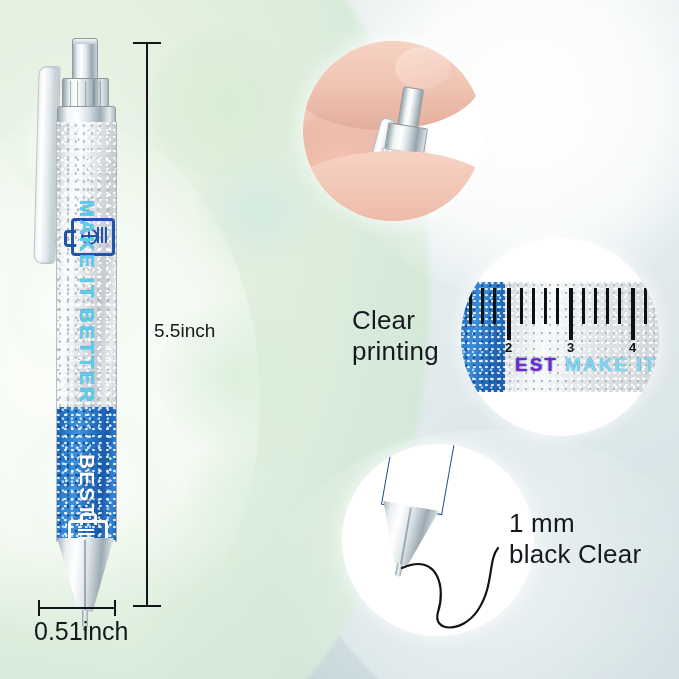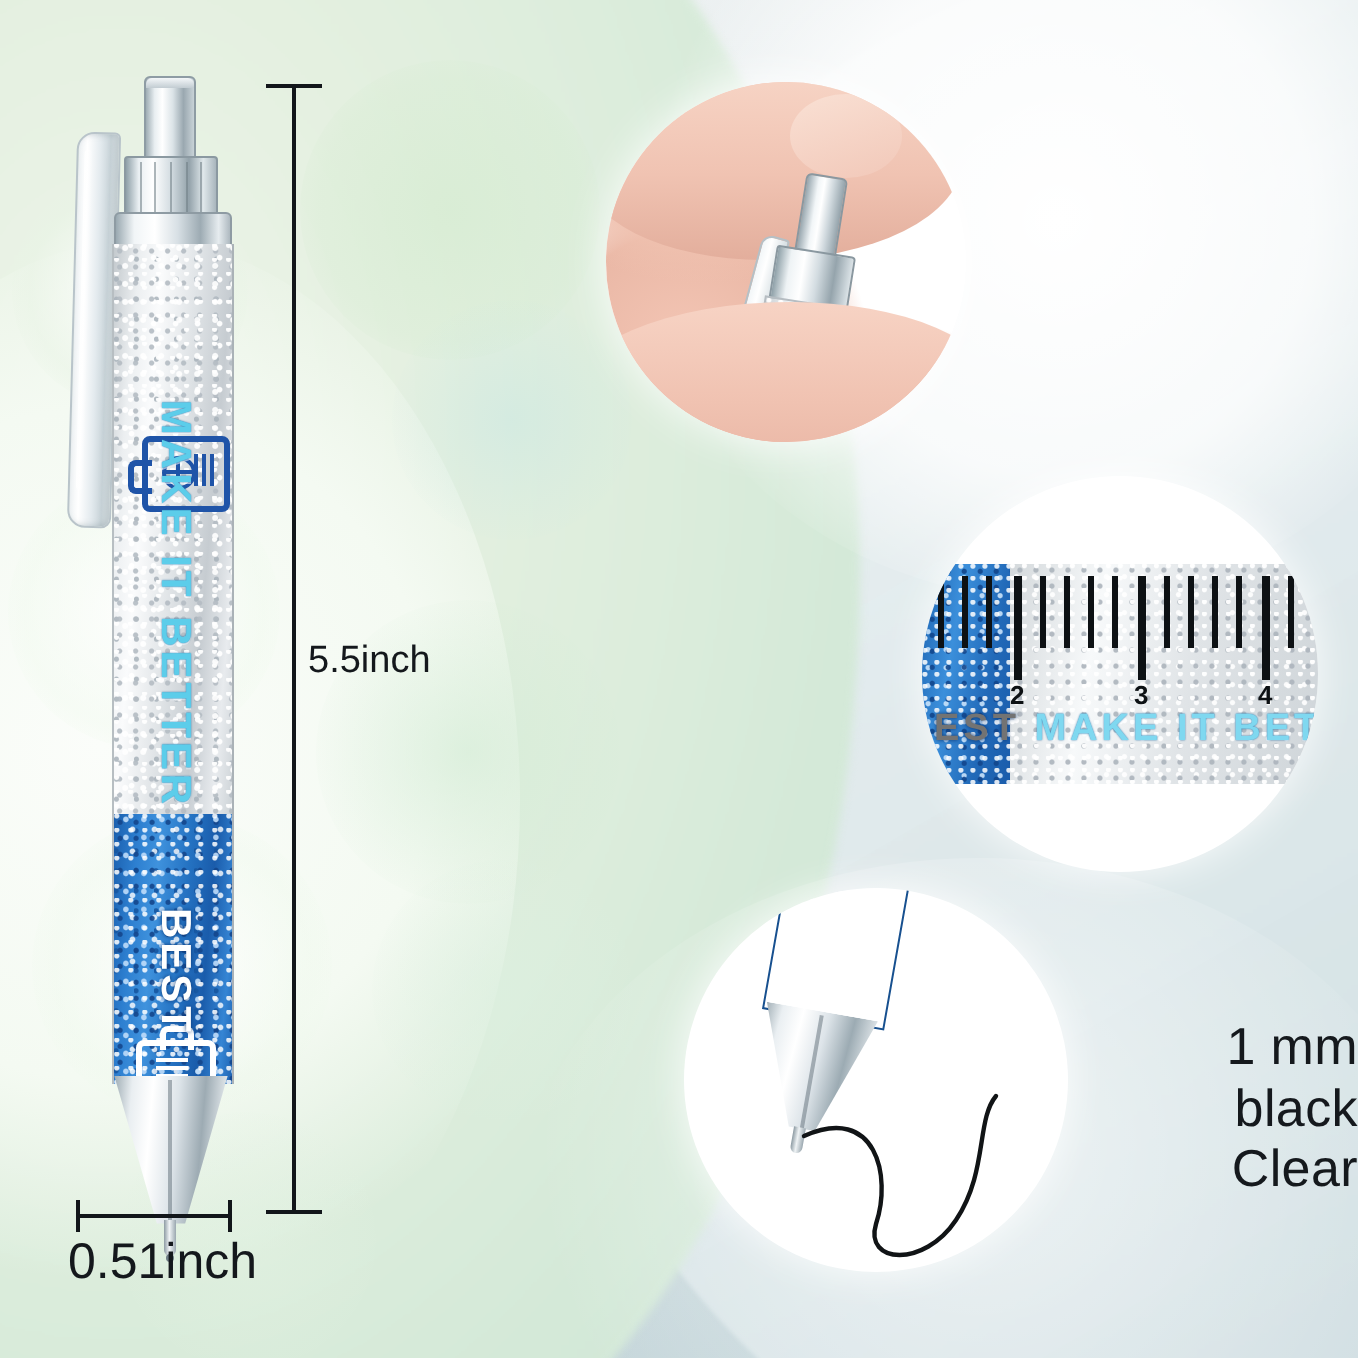--- a/index.html
+++ b/index.html
@@ -181,21 +181,21 @@
       radial-gradient(circle at 62% 38%,rgba(172,180,188,.9) 0 1px,transparent 1.6px),
       radial-gradient(circle at 36% 70%,rgba(255,255,255,.9) 0 1px,transparent 1.6px),
       linear-gradient(100deg,#d3d8db,#f7f9fa 28%,#e0e4e7 58%,#cfd5d9);
     background-size:6px 6px,8px 8px,9px 9px,100% 100%;}
   .tick{position:absolute;top:6px;width:3px;background:#0d1114;}
   .tick.major{height:52px;width:4px;}
   .tick.minor{height:36px;}
   .rnum{position:absolute;top:58px;font-size:13px;font-weight:700;color:#0d1114;}
   .rp-text{position:absolute;left:6px;top:72px;right:4px;font-size:19px;font-weight:700;
     letter-spacing:2px;white-space:nowrap;}
-  .rp-est{color:#737373;text-shadow:0 0 2px rgba(10,50,110,.95);}
+  .rp-est{color:#6d28d9;text-shadow:0 0 2px rgba(10,50,110,.95);margin-left:48px;}
   .rp-make{color:#7fd8f0;text-shadow:0 0 1px #1e6fa8;}
 
   
   #c-refill{left:342px;top:444px;width:192px;height:192px;
     box-shadow:0 0 20px rgba(255,255,255,.85);}
   .rf-pen{position:absolute;left:42px;top:-34px;width:60px;height:160px;transform:rotate(10deg);}
   .rf-body{position:absolute;left:0;top:0;width:60px;height:98px;
     background:
       radial-gradient(circle at 22% 20%,rgba(255,255,255,.8) 0 1.1px,transparent 1.7px),
       radial-gradient(circle at 64% 44%,rgba(18,70,140,.9) 0 1px,transparent 1.6px),
@@ -212,21 +212,21 @@
     clip-path:polygon(3% 0,97% 0,61% 96%,39% 96%);}
   .rf-cone:after{content:"";position:absolute;left:29px;top:2px;width:1.5px;height:58px;background:rgba(95,110,120,.5);}
   .rf-nib{position:absolute;left:26px;top:155px;width:6px;height:13px;
     background:linear-gradient(90deg,#8d9ba3,#eff3f5 45%,#9aa7af);border-radius:0 0 3px 3px;}
   .ink{position:absolute;left:0;top:0;width:192px;height:192px;}
 
   
   .label{position:absolute;color:#15191d;font-size:26px;line-height:1.18;letter-spacing:.2px;}
   #lb-press{left:528px;top:95px;}
   #lb-clear{left:352px;top:305px;}
-  #lb-refill{left:572px;top:508px;text-align:right;}
+  #lb-refill{left:509px;top:508px;}
 </style>
 </head>
 <body>
 
 <div id="stage">
 
   <div class="bg-base"></div>
   <div class="bg-right"></div>
   <div class="divider"></div>
   <div class="bg-green"></div>
@@ -344,20 +344,22 @@
       <span class="rnum" style="left:106px">3</span>
       <span class="rnum" style="left:168px">4</span>
 
       <div class="rp-text">
         <span class="rp-est">EST</span>
         <span class="rp-make">MAKE IT BETTER</span>
       </div>
     </div>
   </div>
   <div class="label" id="lb-clear">
+    <div>Clear</div>
+    <div>printing</div>
   </div>
 
   <div class="circle" id="c-refill">
     <div class="rf-pen">
       <div class="rf-body">
         <div class="rf-icon">
 
           <span class="b" style="top:10px"></span>
           <span class="b" style="top:15px"></span>
           <span class="d"></span>

